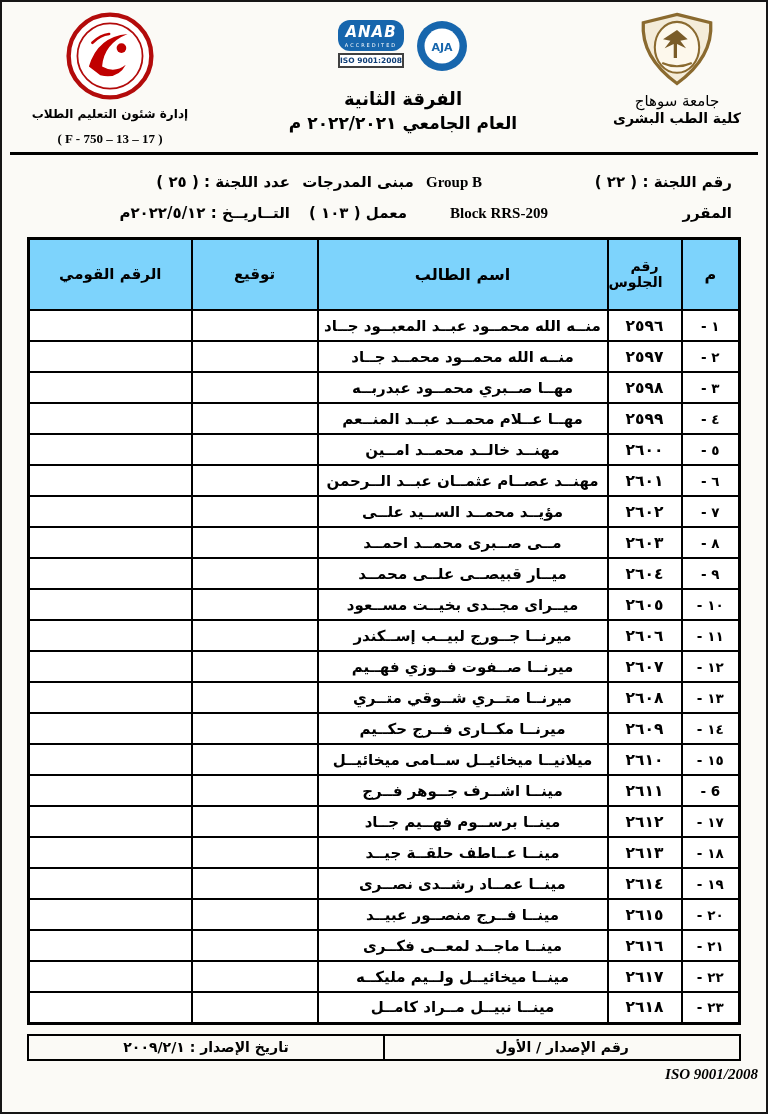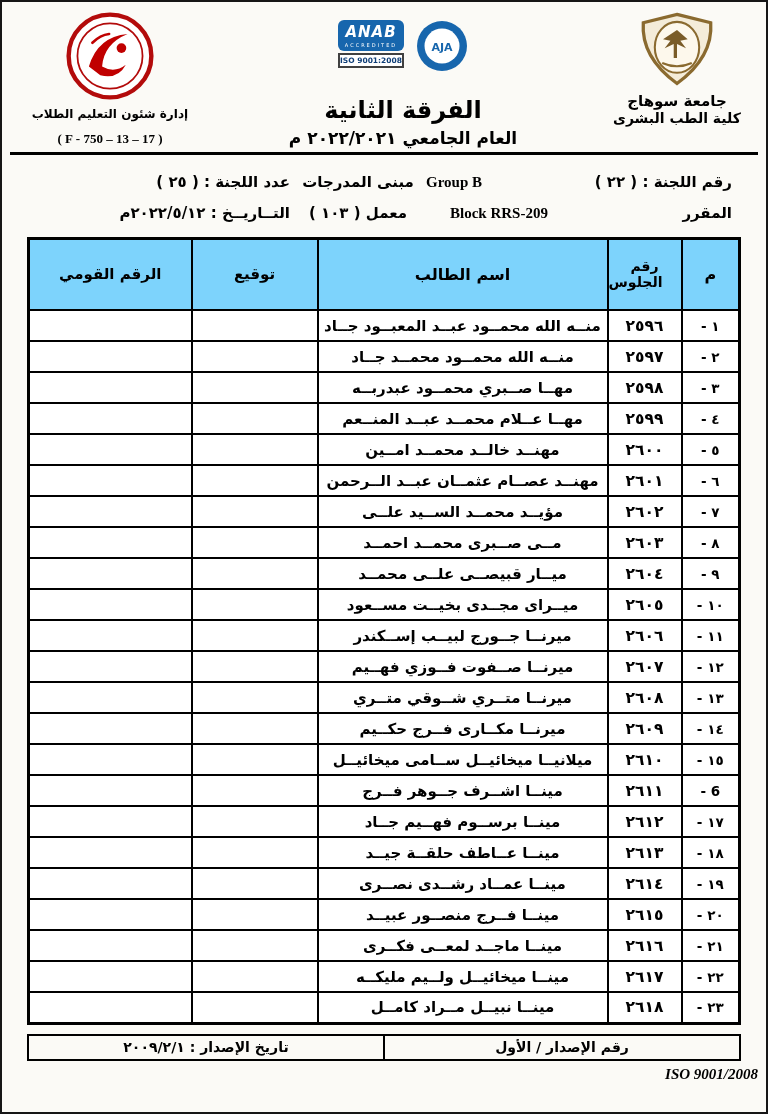--- a/index.html
+++ b/index.html
@@ -13,31 +13,31 @@
     direction: rtl;
     overflow: hidden;
     padding: 6px 8px 0;
     position: relative;
   }
   
   .hdr { display: flex; align-items: flex-start; height: 142px; padding: 4px 6px 0; }
   .col-college { width: 150px; text-align: center; }
   .col-center  { flex: 1; text-align: center; }
   .col-admin   { width: 188px; text-align: center; }
-  .uni-name  { font-weight: 700; font-size: 15px; margin-top: 2px; }
+  .uni-name  { font-weight: 400; font-size: 15px; margin-top: 2px; }
   .fac-name  { font-weight: 700; font-size: 14px; }
   .dept-name { font-weight: 700; font-size: 12px; margin-top: 3px; }
   .form-code { font-weight: 700; font-size: 13px; margin-top: 10px; }
   .logos { display: flex; justify-content: center; align-items: flex-start; gap: 12px; margin-top: 8px; direction: ltr; }
   .anab { width: 66px; }
-  .anab-box { background: #1766ad; color: #fff; border-radius: 6px; padding: 5px 2px 3px; }
+  .anab-box { background: #1766ad; color: #fff; border-radius: 12px; padding: 5px 2px 3px; }
   .anab-box .t { display: block; font-weight: 700; font-style: italic; font-size: 15px; letter-spacing: 1px; line-height: 1; }
   .anab-box small { display: block; font-size: 5px; letter-spacing: 2px; margin-top: 2px; }
   .anab-iso { margin-top: 2px; border: 2px solid #404040; color: #0f3e77; font-weight: 700; font-size: 7.5px; padding: 1px 0; background: #fff; }
-  .grade     { font-weight: 700; font-size: 24px; margin-top: 24px; }
+  .grade     { font-weight: 700; font-size: 18px; margin-top: 16px; }
   .acad-year { font-weight: 700; font-size: 17px; margin-top: 4px; }
   .latin { direction: ltr; unicode-bidi: isolate; font-family: "Liberation Serif", serif; font-weight: 700; }
   .rule { border-top: 3px solid #000; margin: 2px 0 0; }
   
   .info { display: flex; padding: 12px 26px 6px; font-weight: 700; font-size: 15px; }
   .info .line { line-height: 2.05; display: flex; align-items: baseline; }
   .g1 { width: 306px; }
   .g1 .line { justify-content: space-between; }
   .g1 .line.l2 { padding-left: 24px; }
   .g2 { width: 136px; text-align: center; }

